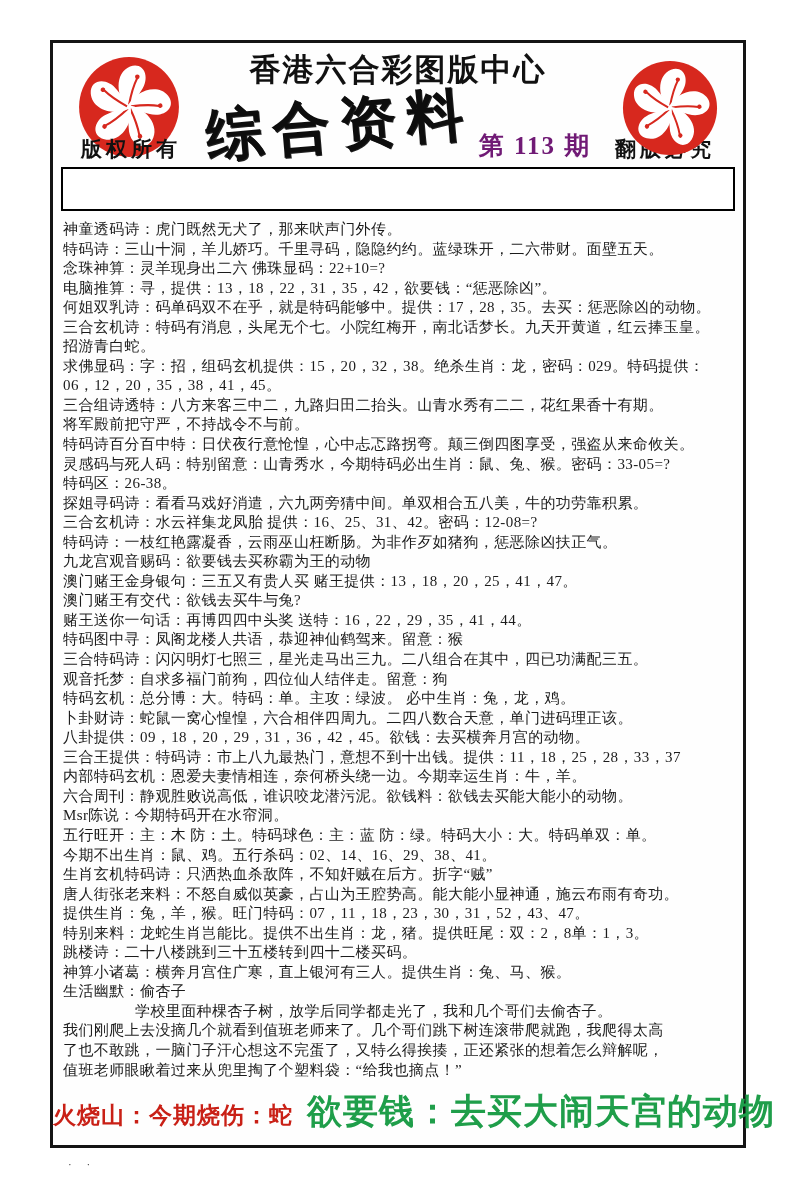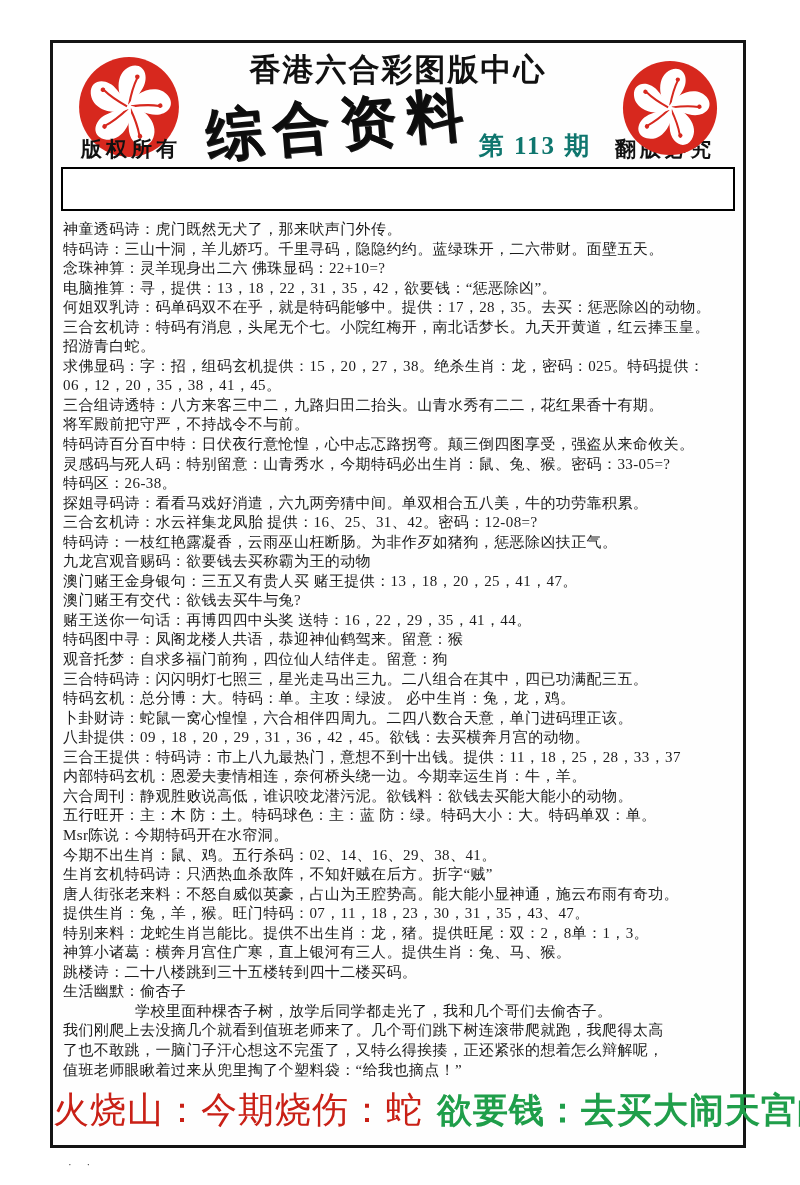--- a/index.html
+++ b/index.html
@@ -8,36 +8,36 @@
   .frame{position:absolute;left:50px;top:40px;width:696px;height:1108px;border:3px solid #141414;background:#fefefe;box-sizing:border-box;display:flex;flex-direction:column;}
 
   
   .header{position:relative;height:122px;flex:0 0 auto;}
   .logo{position:absolute;top:12px;width:104px;height:104px;}
   .logo.left{left:24px;}
   .logo.right{right:24px;top:16px;width:98px;height:98px;}
   .org-title{text-align:center;font-size:31px;font-weight:700;letter-spacing:2px;color:#111;margin-top:6px;white-space:nowrap;}
   .title-row{position:absolute;left:0;right:0;top:40px;text-align:center;white-space:nowrap;}
   .main-title{display:inline-block;font-size:57px;font-weight:900;letter-spacing:10px;color:#0d0d0d;transform:rotate(-5deg) translateY(4px);text-shadow:1px 1px 0 #222;}
-  .issue{display:inline-block;font-size:25px;font-weight:700;color:#0f766e;margin-left:2px;transform:translateY(14px);letter-spacing:2px;font-family:Liberation Serif, serif;}
+  .issue{display:inline-block;font-size:25px;font-weight:700;color:#701a75;margin-left:2px;transform:translateY(14px);letter-spacing:2px;font-family:Liberation Serif, serif;}
   .copyright{position:absolute;bottom:2px;font-size:21px;font-weight:700;color:#111;letter-spacing:4px;}
   .copyright.left{left:28px;}
   .copyright.right{right:28px;}
 
   
   .strip-box{flex:0 0 auto;margin:2px 8px 0 8px;height:40px;border:2px solid #000;background:#fff;}
 
   
   .body-text{flex:1 1 auto;padding:9px 10px 0 10px;color:#1b1b1b;}
   .body-line{font-size:15px;line-height:19.55px;font-weight:400;white-space:nowrap;letter-spacing:0.4px;}
   .body-line.indent{padding-left:72px;}
 
   
   .hotline{flex:0 0 auto;text-align:center;white-space:nowrap;padding:2px 0 10px 0;}
-  .hotline .red{font-size:36px;font-weight:400;letter-spacing:1px;}
+  .hotline .red{font-size:23px;font-weight:700;letter-spacing:1px;}
   .hotline .green{font-size:35px;font-weight:900;letter-spacing:1px;margin-left:10px;}
 
   .footnote{position:absolute;left:68px;top:1158px;font-size:11px;color:#333;letter-spacing:6px;}
 </style>
 </head>
 <body>
 
 <div class="page">
   <div class="frame">
 
@@ -126,21 +126,21 @@
         <div class="body-line">念珠神算：灵羊现身出二六  佛珠显码：22+10=?</div>
 
         <div class="body-line">电脑推算：寻，提供：13，18，22，31，35，42，欲要钱：“惩恶除凶”。</div>
 
         <div class="body-line">何姐双乳诗：码单码双不在乎，就是特码能够中。提供：17，28，35。去买：惩恶除凶的动物。</div>
 
         <div class="body-line">三合玄机诗：特码有消息，头尾无个七。小院红梅开，南北话梦长。九天开黄道，红云捧玉皇。</div>
 
         <div class="body-line">招游青白蛇。</div>
 
-        <div class="body-line">求佛显码：字：招，组码玄机提供：15，20，27，38。绝杀生肖：龙，密码：025。特码提供：</div>
+        <div class="body-line">求佛显码：字：招，组码玄机提供：15，20，32，38。绝杀生肖：龙，密码：029。特码提供：</div>
 
         <div class="body-line">06，12，20，35，38，41，45。</div>
 
         <div class="body-line">三合组诗透特：八方来客三中二，九路归田二抬头。山青水秀有二二，花红果香十有期。</div>
 
         <div class="body-line">将军殿前把守严，不持战令不与前。</div>
 
         <div class="body-line">特码诗百分百中特：日伏夜行意怆惶，心中忐忑路拐弯。颠三倒四图享受，强盗从来命攸关。</div>
 
         <div class="body-line">灵感码与死人码：特别留意：山青秀水，今期特码必出生肖：鼠、兔、猴。密码：33-05=?</div>
@@ -157,53 +157,53 @@
         <div class="body-line">九龙宫观音赐码：欲要钱去买称霸为王的动物</div>
 
         <div class="body-line">澳门赌王金身银句：三五又有贵人买  赌王提供：13，18，20，25，41，47。</div>
 
         <div class="body-line">澳门赌王有交代：欲钱去买牛与兔?</div>
 
         <div class="body-line">赌王送你一句话：再博四四中头奖  送特：16，22，29，35，41，44。</div>
 
         <div class="body-line">特码图中寻：凤阁龙楼人共语，恭迎神仙鹤驾来。留意：猴</div>
 
+        <div class="body-line">三合特码诗：闪闪明灯七照三，星光走马出三九。二八组合在其中，四已功满配三五。</div>
+
         <div class="body-line">观音托梦：自求多福门前狗，四位仙人结伴走。留意：狗</div>
 
-        <div class="body-line">三合特码诗：闪闪明灯七照三，星光走马出三九。二八组合在其中，四已功满配三五。</div>
-
         <div class="body-line">特码玄机：总分博：大。特码：单。主攻：绿波。  必中生肖：兔，龙，鸡。</div>
 
         <div class="body-line">卜卦财诗：蛇鼠一窝心惶惶，六合相伴四周九。二四八数合天意，单门进码理正该。</div>
 
         <div class="body-line">八卦提供：09，18，20，29，31，36，42，45。欲钱：去买横奔月宫的动物。</div>
 
         <div class="body-line">三合王提供：特码诗：市上八九最热门，意想不到十出钱。提供：11，18，25，28，33，37</div>
 
         <div class="body-line">内部特码玄机：恩爱夫妻情相连，奈何桥头绕一边。今期幸运生肖：牛，羊。</div>
 
         <div class="body-line">六合周刊：静观胜败说高低，谁识咬龙潜污泥。欲钱料：欲钱去买能大能小的动物。</div>
 
+        <div class="body-line">Msr陈说：今期特码开在水帘洞。</div>
+
         <div class="body-line">五行旺开：主：木 防：土。特码球色：主：蓝 防：绿。特码大小：大。特码单双：单。</div>
 
-        <div class="body-line">Msr陈说：今期特码开在水帘洞。</div>
-
         <div class="body-line">今期不出生肖：鼠、鸡。五行杀码：02、14、16、29、38、41。</div>
 
         <div class="body-line">生肖玄机特码诗：只洒热血杀敌阵，不知奸贼在后方。折字“贼”</div>
 
         <div class="body-line">唐人街张老来料：不怒自威似英豪，占山为王腔势高。能大能小显神通，施云布雨有奇功。</div>
 
-        <div class="body-line">提供生肖：兔，羊，猴。旺门特码：07，11，18，23，30，31，35，43、47。</div>
+        <div class="body-line">提供生肖：兔，羊，猴。旺门特码：07，11，18，23，30，31，52，43、47。</div>
 
         <div class="body-line">特别来料：龙蛇生肖岂能比。提供不出生肖：龙，猪。提供旺尾：双：2，8单：1，3。</div>
 
+        <div class="body-line">跳楼诗：二十八楼跳到三十五楼转到四十二楼买码。</div>
+
         <div class="body-line">神算小诸葛：横奔月宫住广寒，直上银河有三人。提供生肖：兔、马、猴。</div>
-
-        <div class="body-line">跳楼诗：二十八楼跳到三十五楼转到四十二楼买码。</div>
 
         <div class="body-line">生活幽默：偷杏子</div>
 
         <div class="body-line indent">学校里面种棵杏子树，放学后同学都走光了，我和几个哥们去偷杏子。</div>
 
         <div class="body-line">我们刚爬上去没摘几个就看到值班老师来了。几个哥们跳下树连滚带爬就跑，我爬得太高</div>
 
         <div class="body-line">了也不敢跳，一脑门子汗心想这不完蛋了，又特么得挨揍，正还紧张的想着怎么辩解呢，</div>
 
         <div class="body-line">值班老师眼瞅着过来从兜里掏了个塑料袋：“给我也摘点！”</div>

